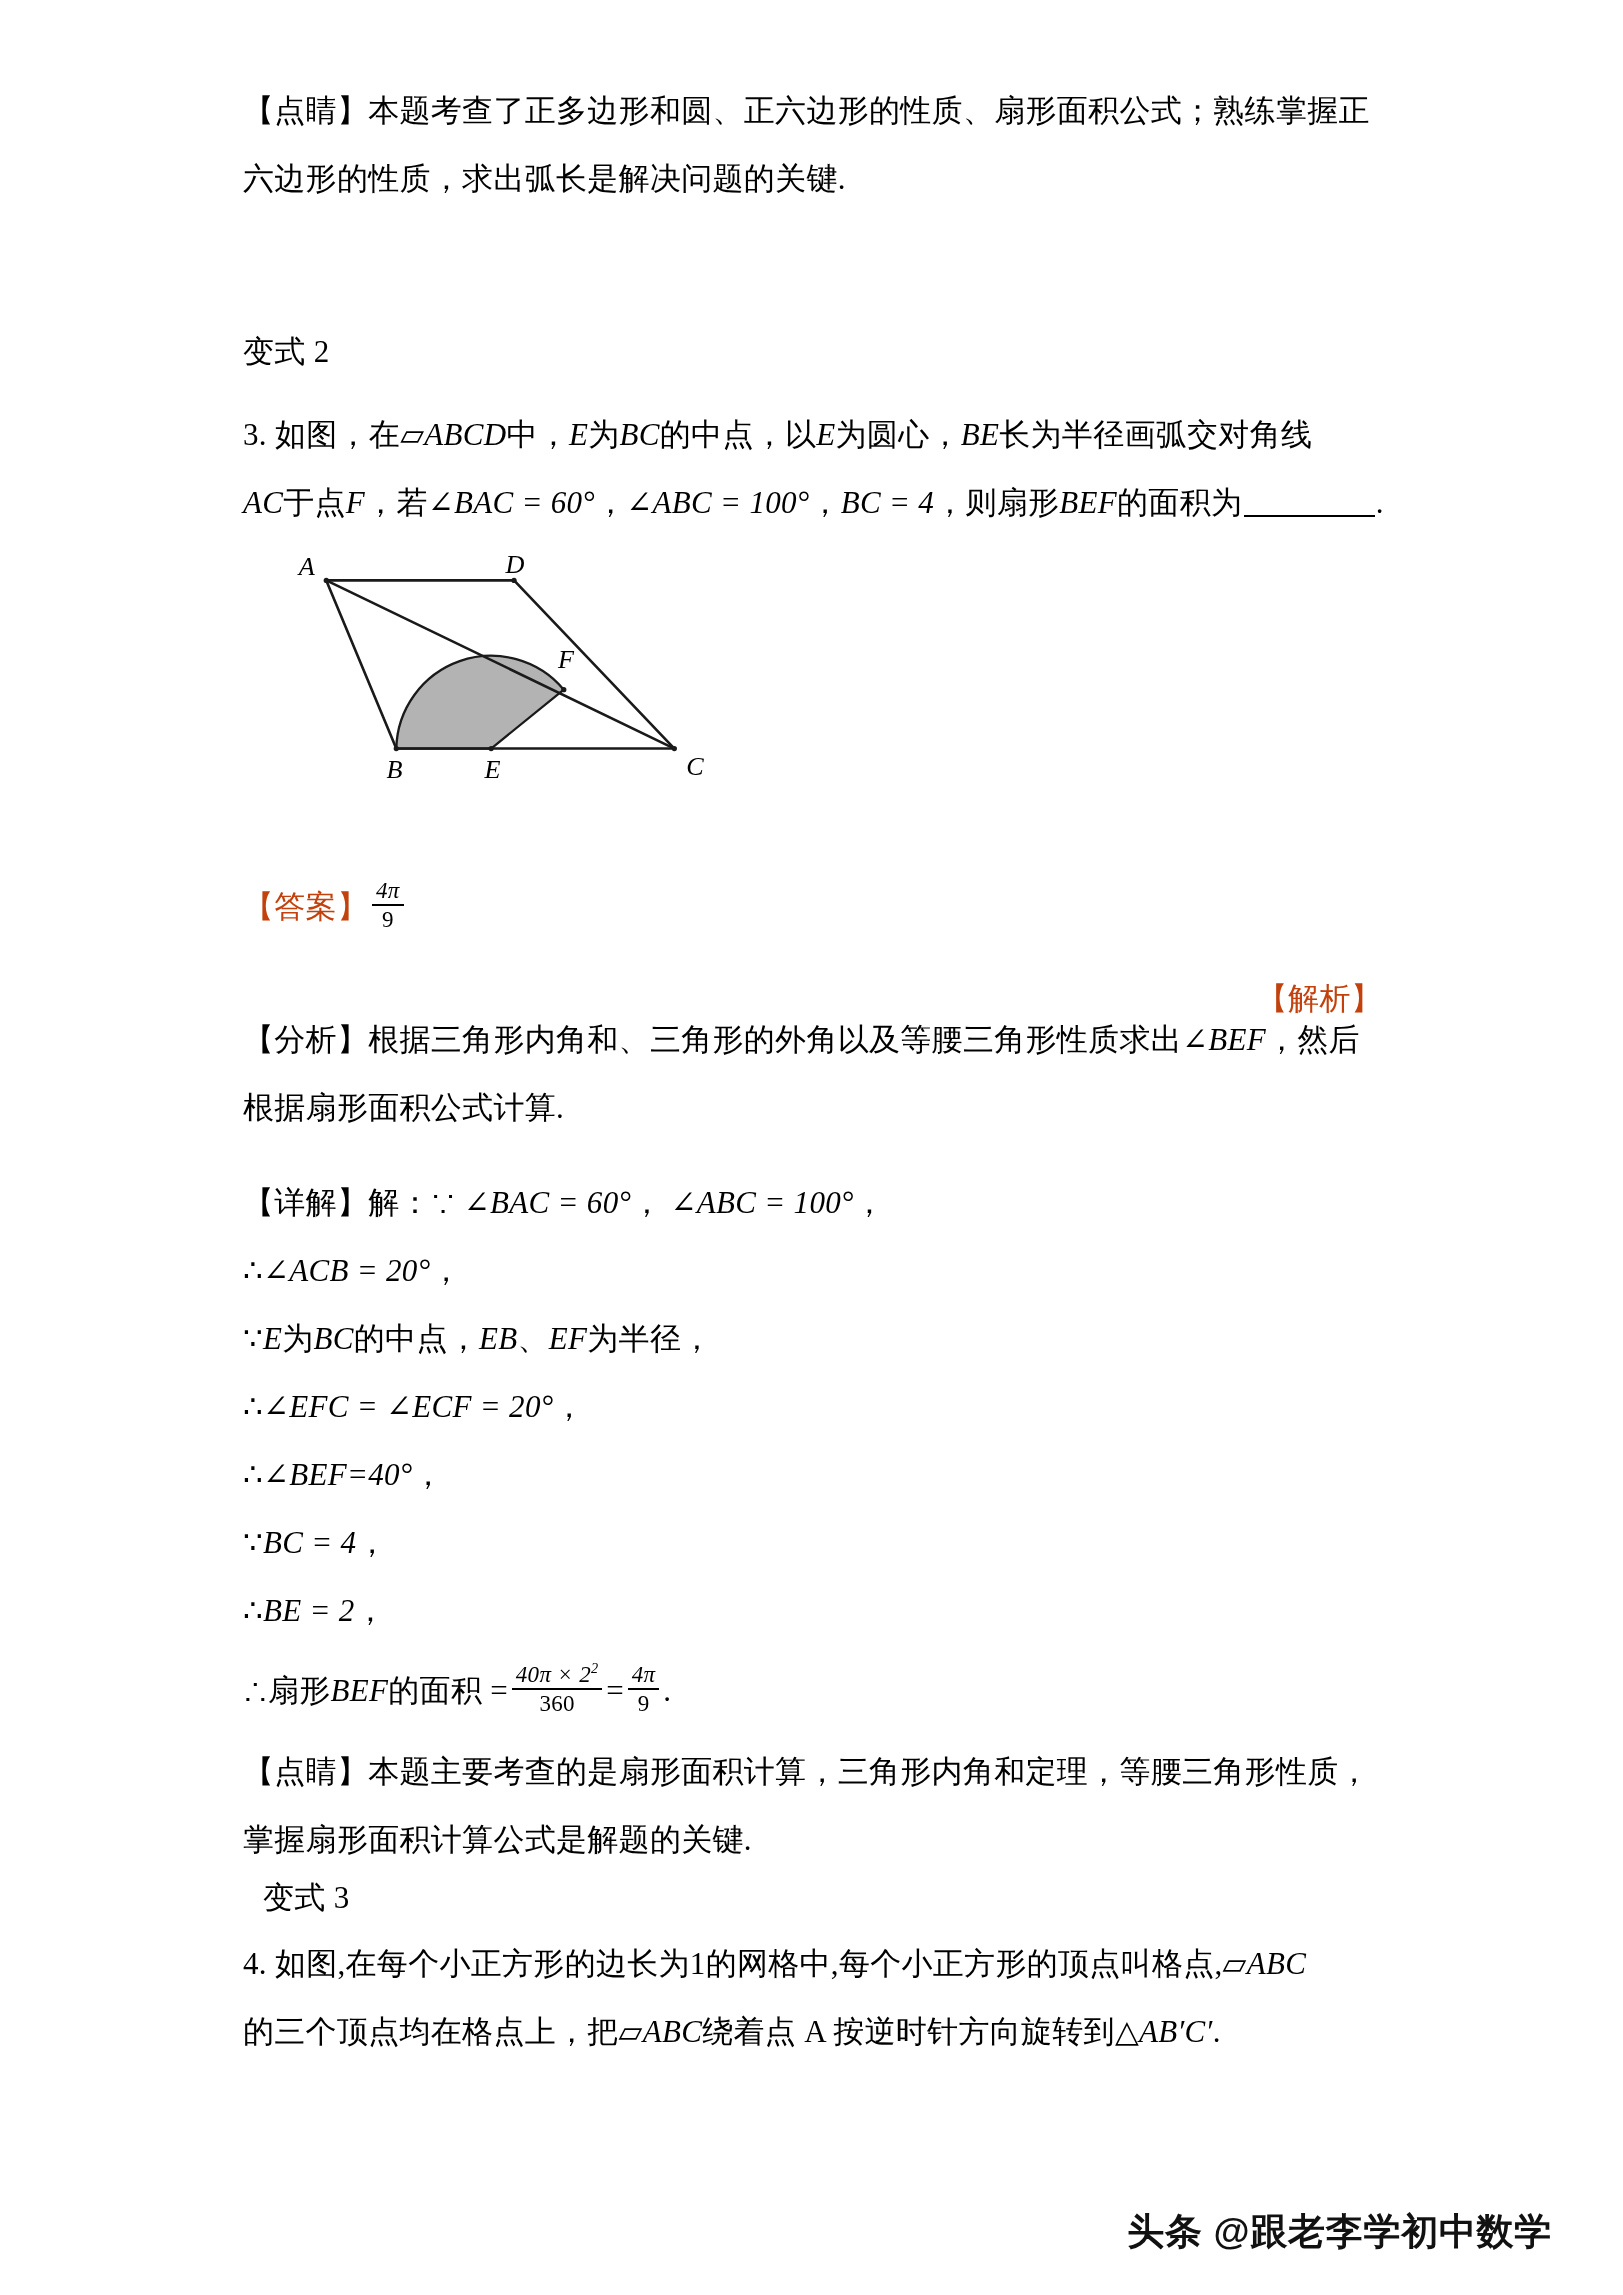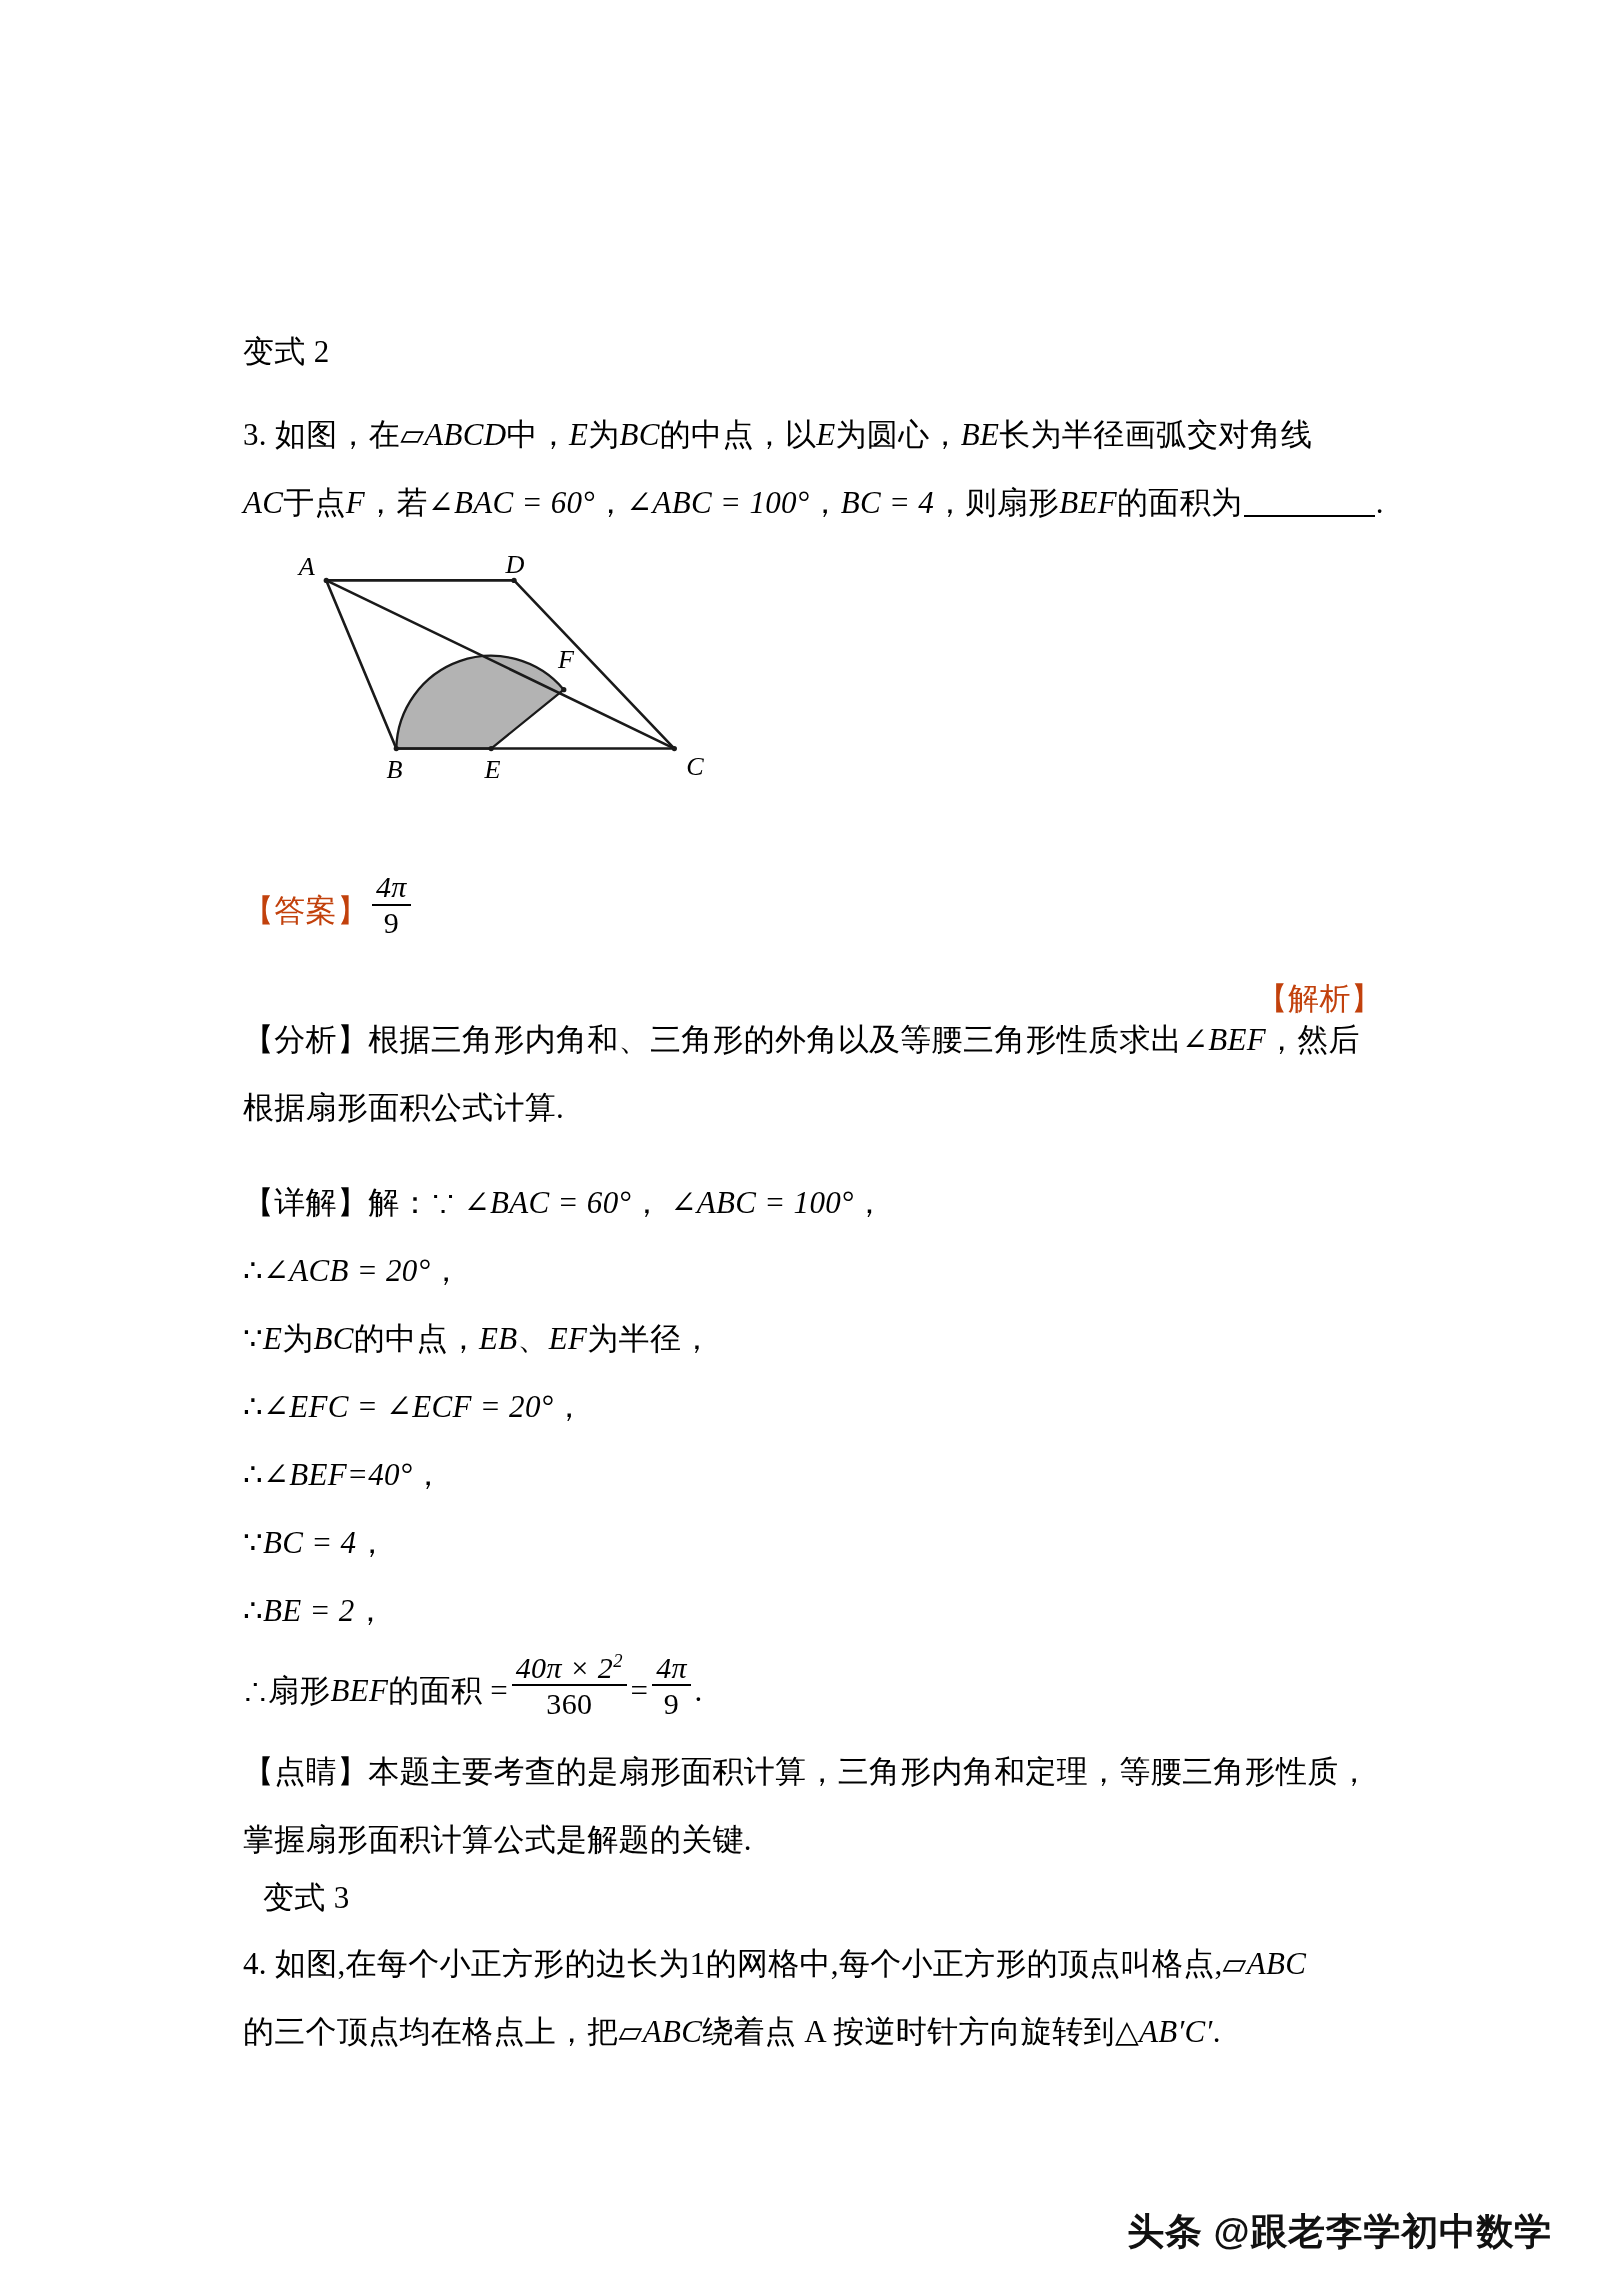--- a/index.html
+++ b/index.html
@@ -55,21 +55,21 @@
     margin: 0 1.3px;
   }
 
   
   .frac {
     display: inline-block;
     vertical-align: -0.42em;
     text-align: center;
     line-height: 1.05;
     margin: 0 3.9px;
-    font-size: 30px;
+    font-size: 23px;
   }
   .frac .num {
     display: block;
     padding: 0 3.9px 1.3px 3.9px;
   }
   .frac .den {
     display: block;
     border-top: 2px solid #000;
     padding: 1.3px 3.9px 0 3.9px;
   }
@@ -96,20 +96,26 @@
     color: #111111;
     letter-spacing: 0.7px;
     white-space: nowrap;
   }
 </style>
 </head>
 <body>
 
 <div class="page">
 
+  <div class="col" style="top: 77px;">
+    <div class="line">
+      <span>【点睛】</span><span>本题考查了正多边形和圆、正六边形的性质、扇形面积公式；熟练掌握正</span>
+    </div>
+    <div class="line">六边形的性质，求出弧长是解决问题的关键.</div>
+  </div>
 
   <div class="col" style="top: 327px;">
     <div class="line" style="line-height:50px;">变式 2</div>
   </div>
 
   <div class="col" style="top: 401px;">
     <div class="line">
       <span>3.</span>
       <span>如图，在</span><span>▱</span><span class="mathit">ABCD</span><span>中，</span><span class="mathit">E</span><span>为</span><span class="mathit">BC</span><span>的中点，以</span><span class="mathit">E</span><span>为圆心，</span><span class="mathit">BE</span><span>长为半径画弧交对角线</span>
     </div>

